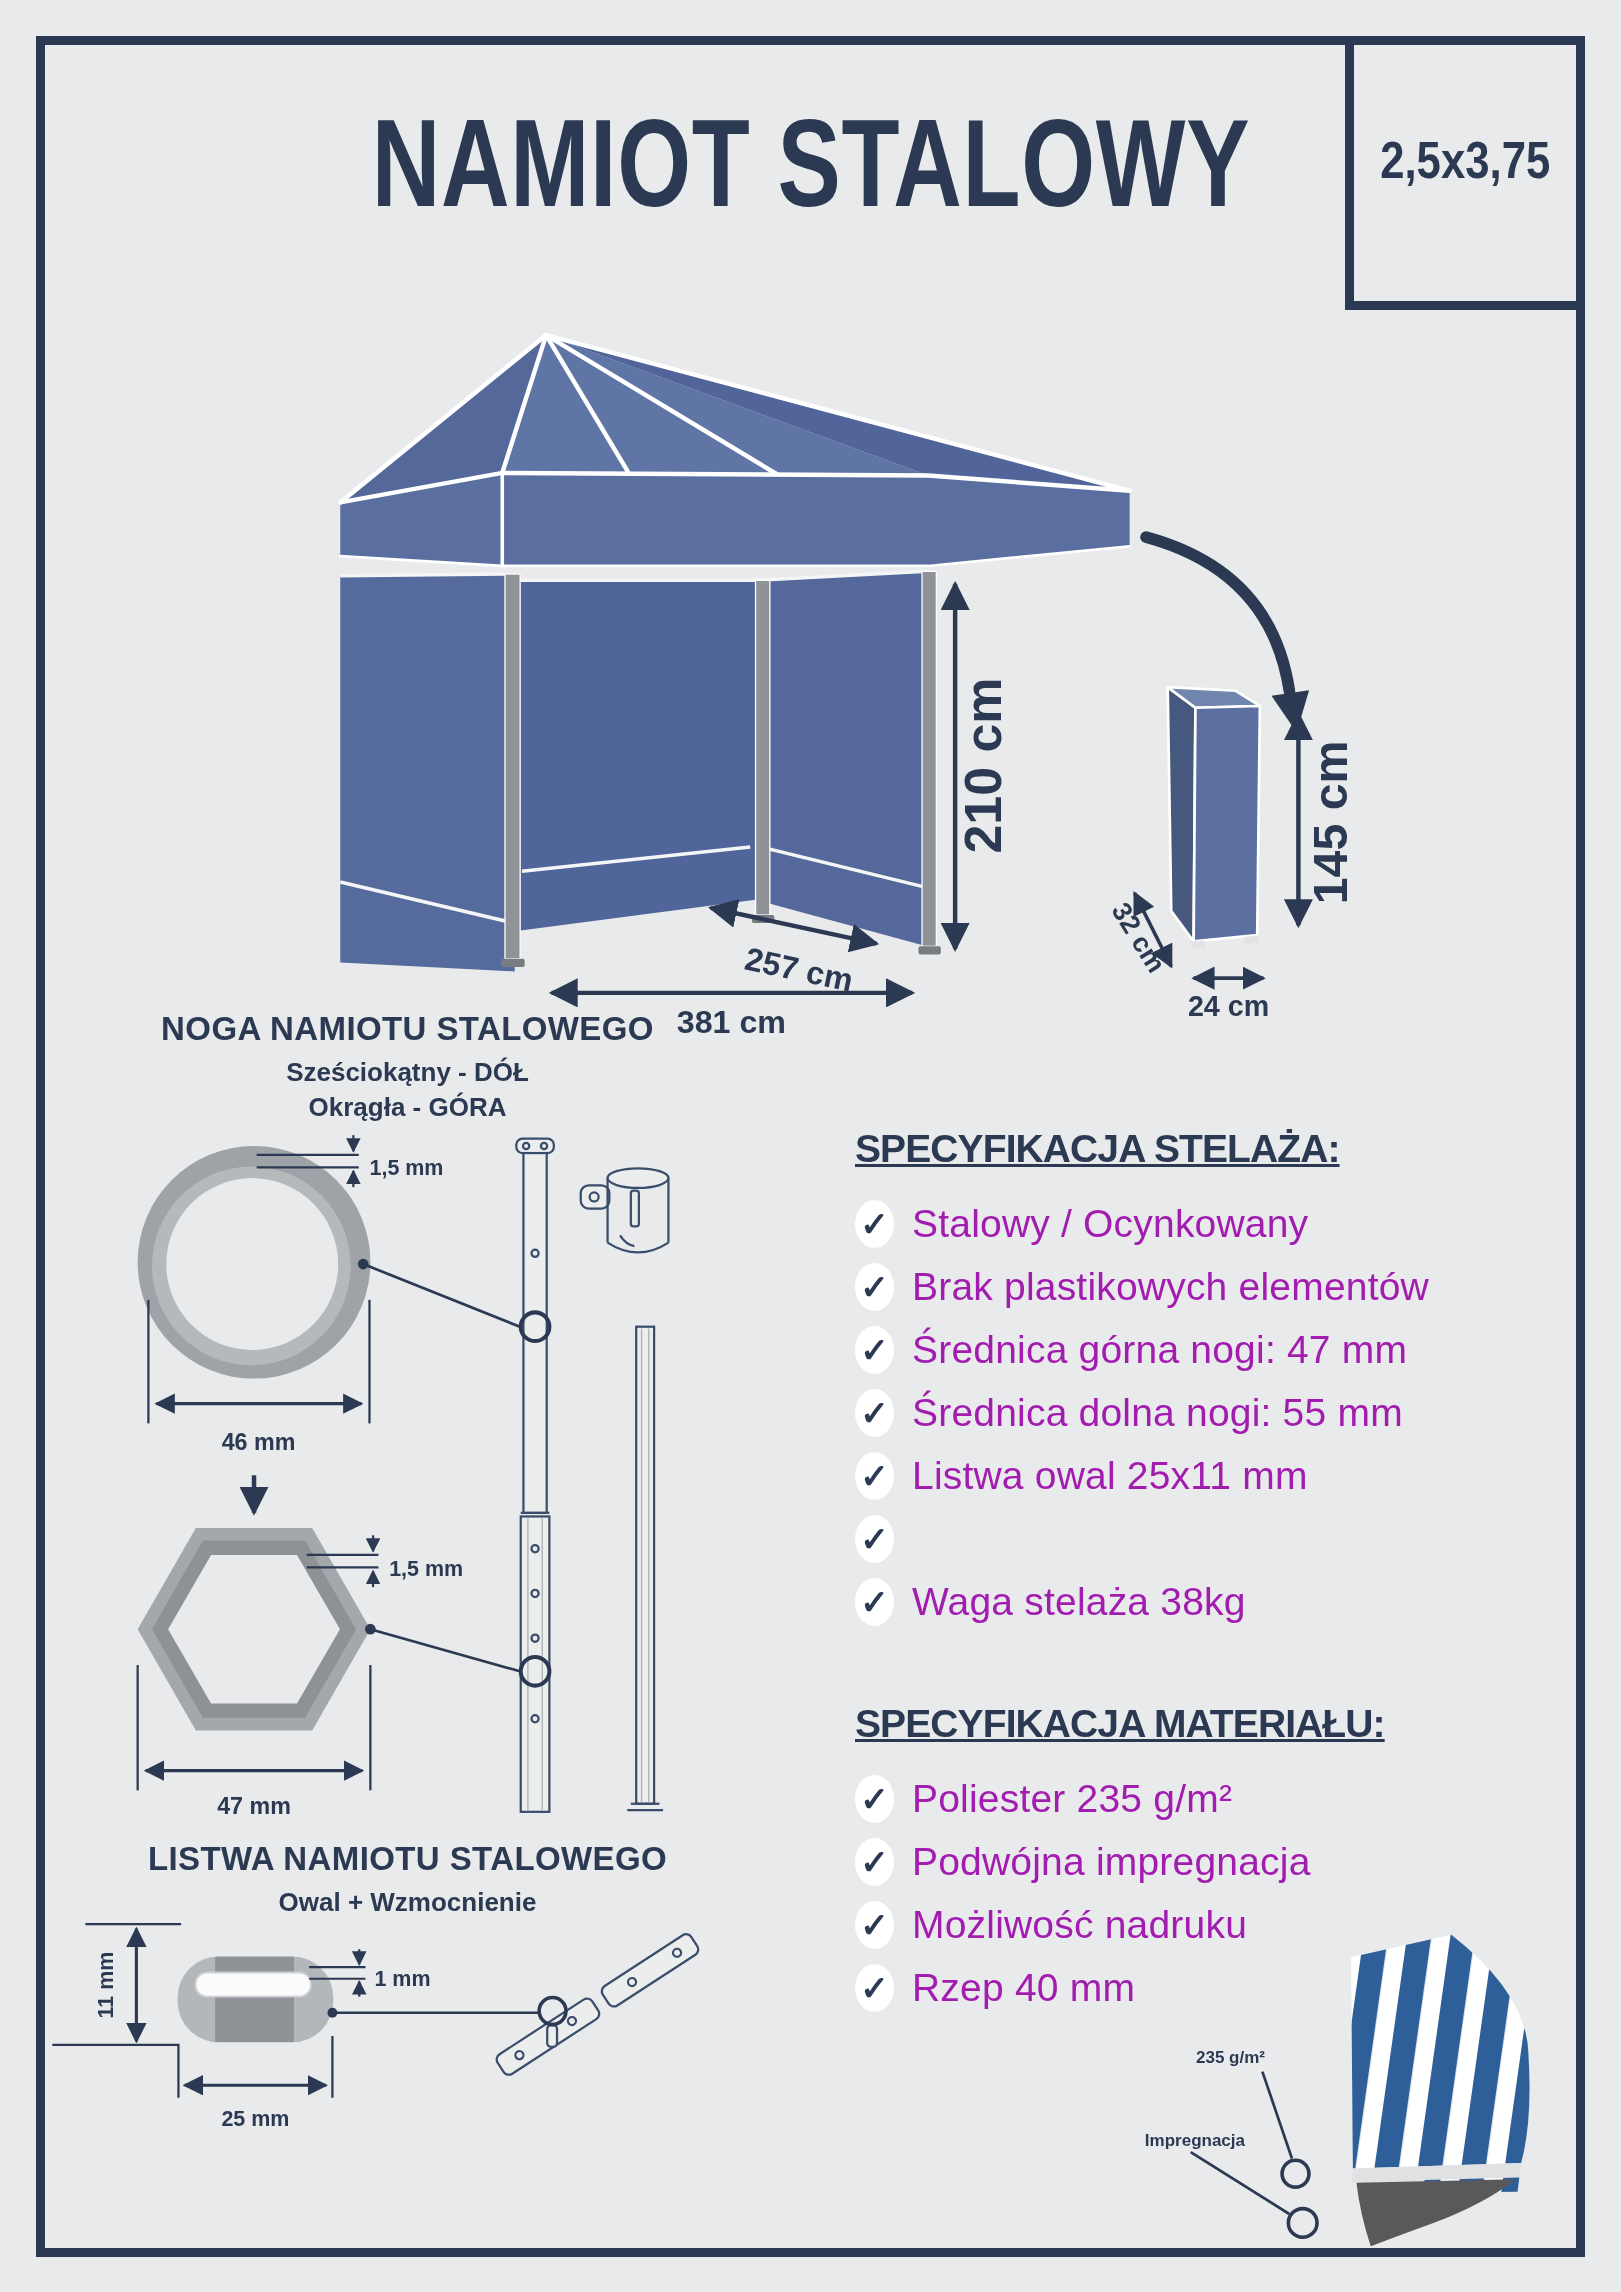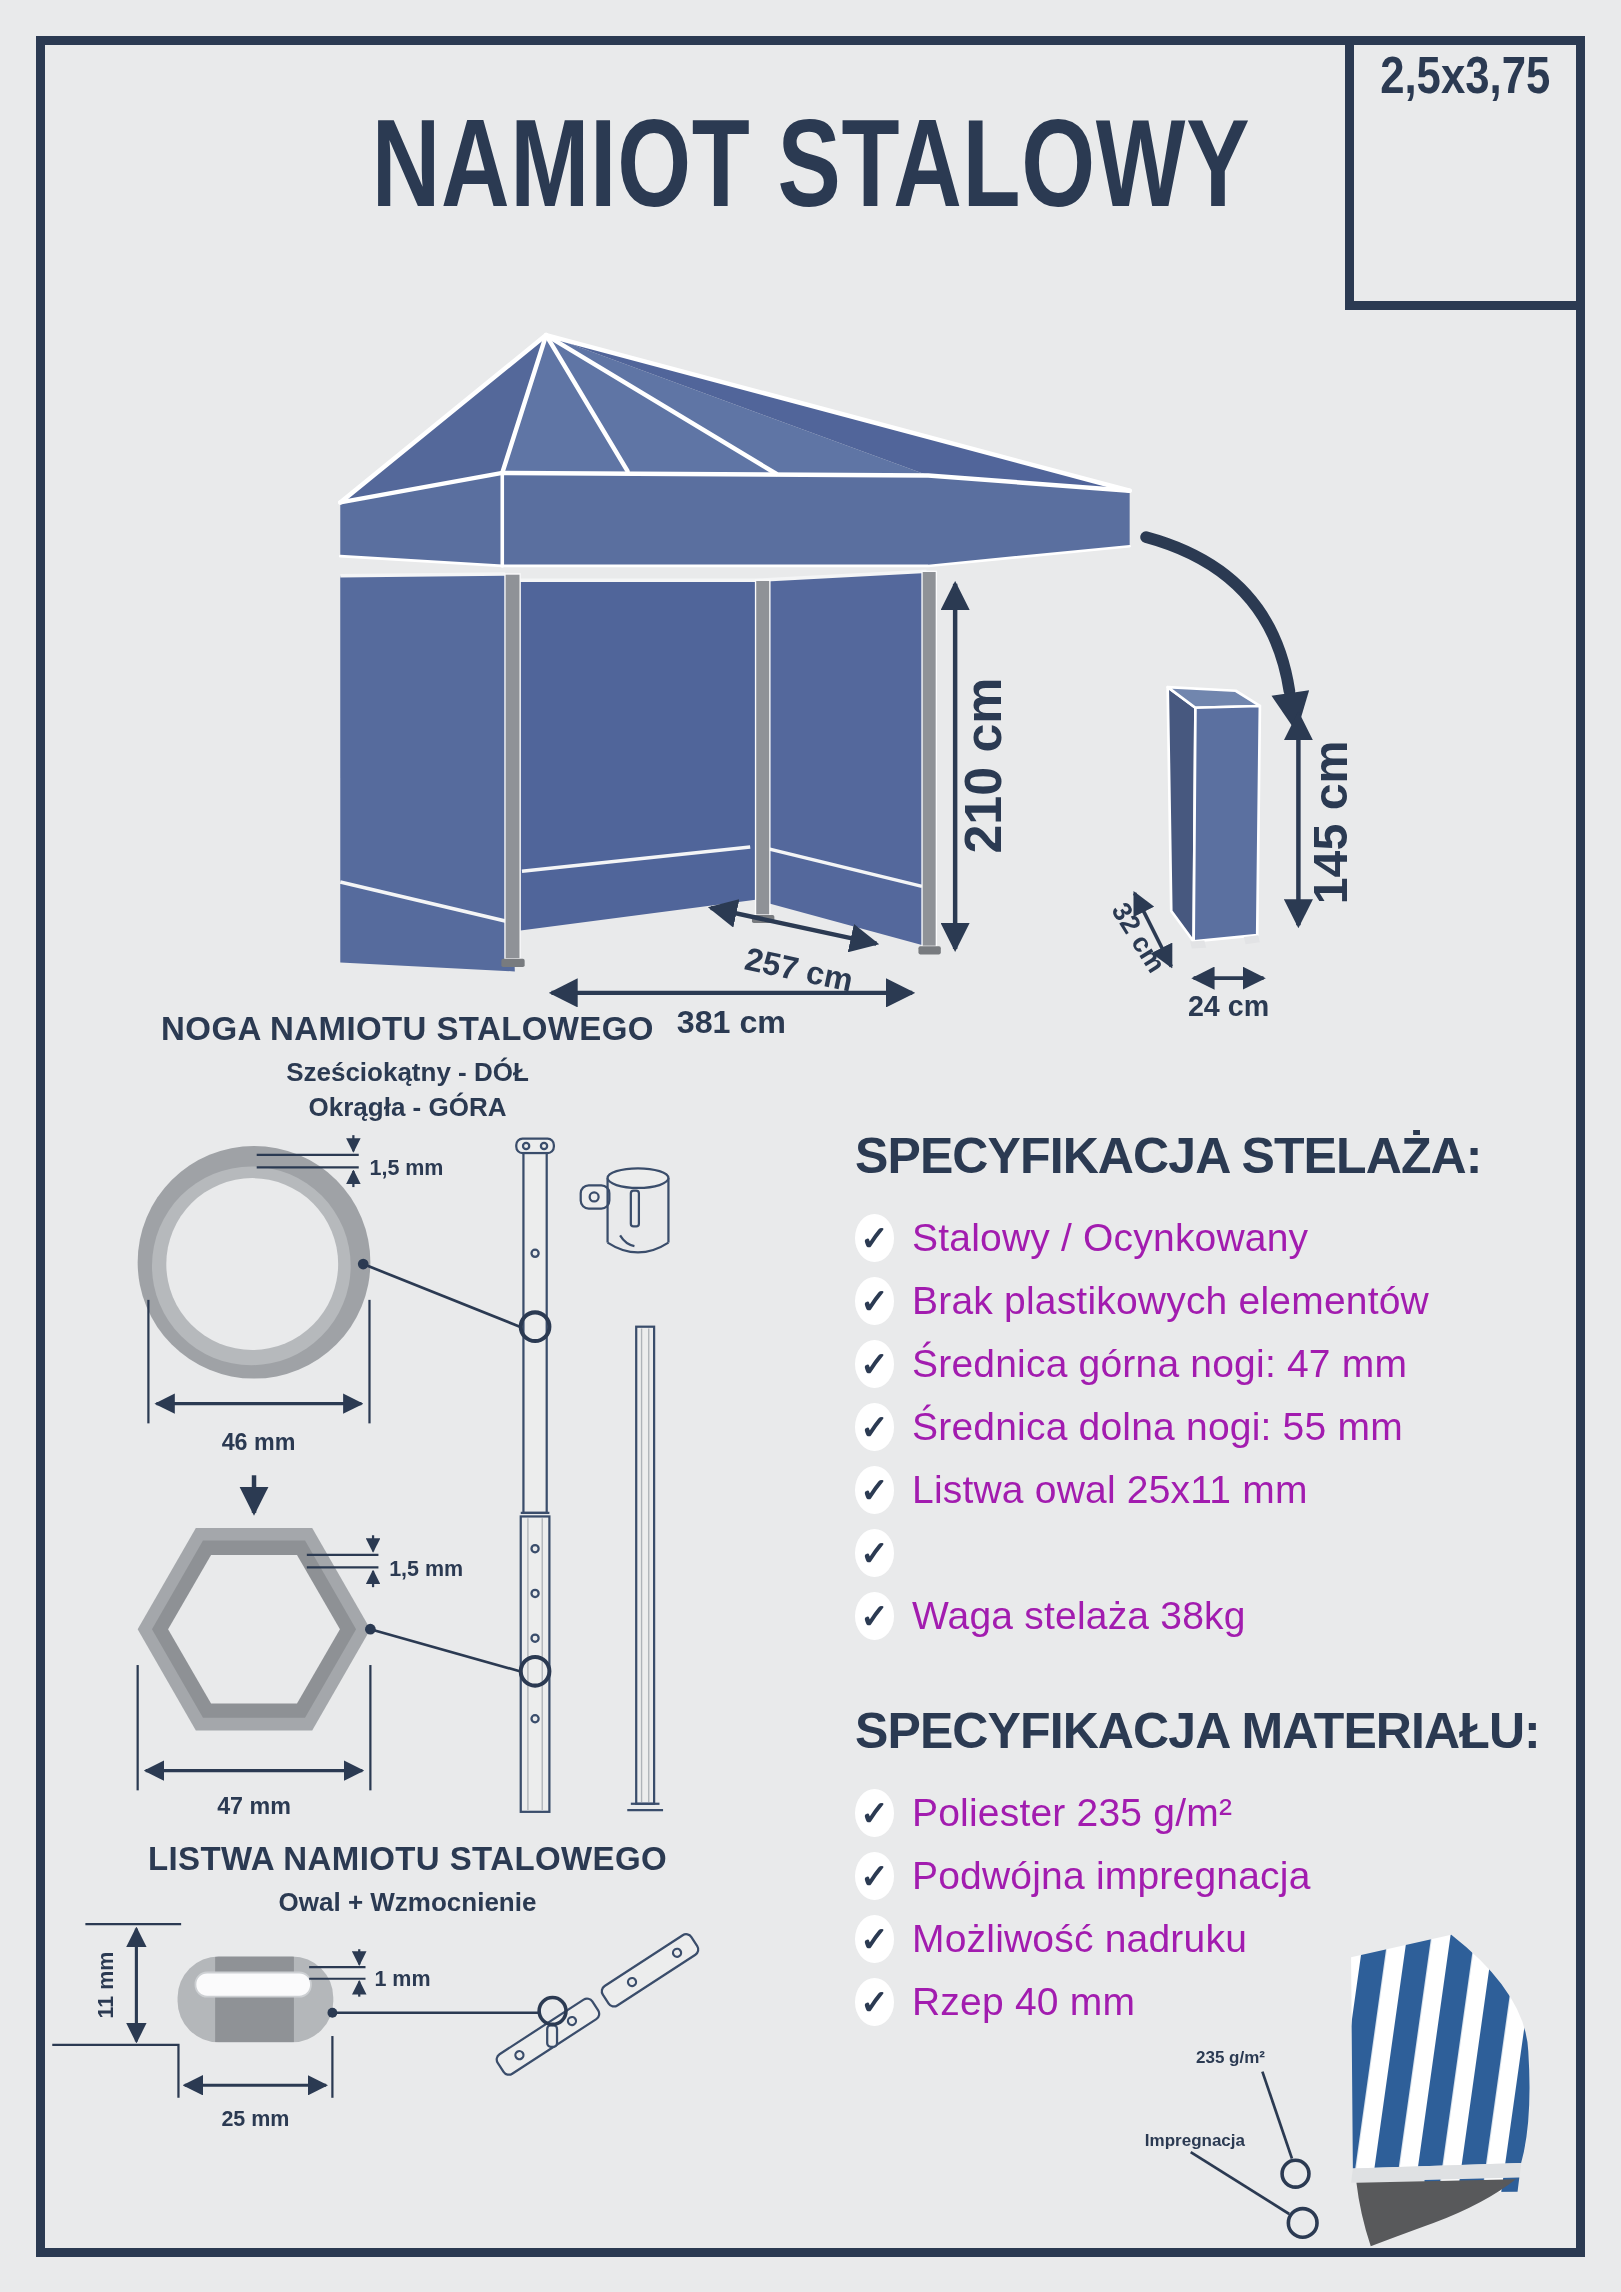--- a/index.html
+++ b/index.html
@@ -1,29 +1,29 @@
 <!DOCTYPE html>
 <html style="font-size:14.3px"><head>
 <meta charset="utf-8">
 <style>
   html,body{margin:0;padding:0;background:#e9eaeb;}
   #canvas{position:relative;width:1622px;height:2293px;background:#e9eaeb;overflow:hidden;
           font-family:"Liberation Sans",sans-serif;color:#2b3a52;}
   .abs{position:absolute;}
   #frame{left:36px;top:36px;width:1549px;height:2221px;border:9px solid #2b3a52;box-sizing:border-box;}
   #badge{left:1345px;top:36px;width:240px;height:274px;border:9px solid #2b3a52;box-sizing:border-box;
-         display:flex;justify-content:center;padding-bottom:27px;background:#e9eaeb;}
+         display:flex;align-items:center;justify-content:center;padding-bottom:27px;background:#e9eaeb;}
   #badge span{font-size:52px;font-weight:bold;transform:scaleX(.84);letter-spacing:0;}
   #title{left:36px;top:100px;width:1549px;text-align:center;}
   #title span{display:inline-block;font-size:125px;font-weight:bold;line-height:1;
               transform:scaleX(.76);transform-origin:center;letter-spacing:0.9px;white-space:nowrap;}
   .sec-head{text-align:center;}
   .sec-head h3{margin:0 0 9px 0;font-size:33px;font-weight:bold;letter-spacing:0.4px;}
   .sec-head .sub{font-size:26px;font-weight:bold;margin:3.6px 0;}
-  .spec-block h2{margin:0 0 21.5px 0;font-size:50px;font-weight:bold;letter-spacing:-0.9px;}
+  .spec-block h2{margin:0 0 21.5px 0;font-size:39px;font-weight:bold;letter-spacing:-0.9px;text-decoration:underline;}
   .spec-list{list-style:none;margin:0;padding:0;}
   .spec-list li{display:flex;align-items:center;height:63px;gap:18px;}
   .check{flex:0 0 auto;width:39px;height:48px;border-radius:50%;background:#ffffff;
          display:flex;align-items:center;justify-content:center;
          font-size:34px;font-weight:bold;color:#2b3a52;}
   .item-text{font-size:39px;color:#a21caf;letter-spacing:0.2px;white-space:nowrap;}
   .mini-label{font-size:17px;font-weight:bold;white-space:nowrap;}
   svg{display:block;}
   svg text{font-family:"Liberation Sans",sans-serif;fill:#2b3a52;font-weight:bold;}
 </style>

